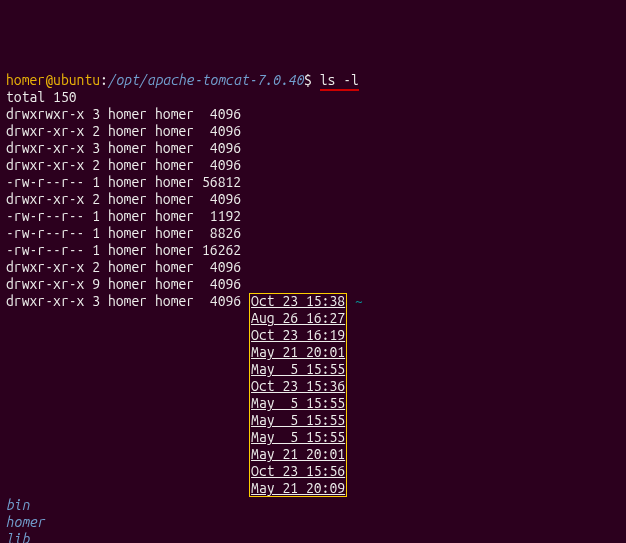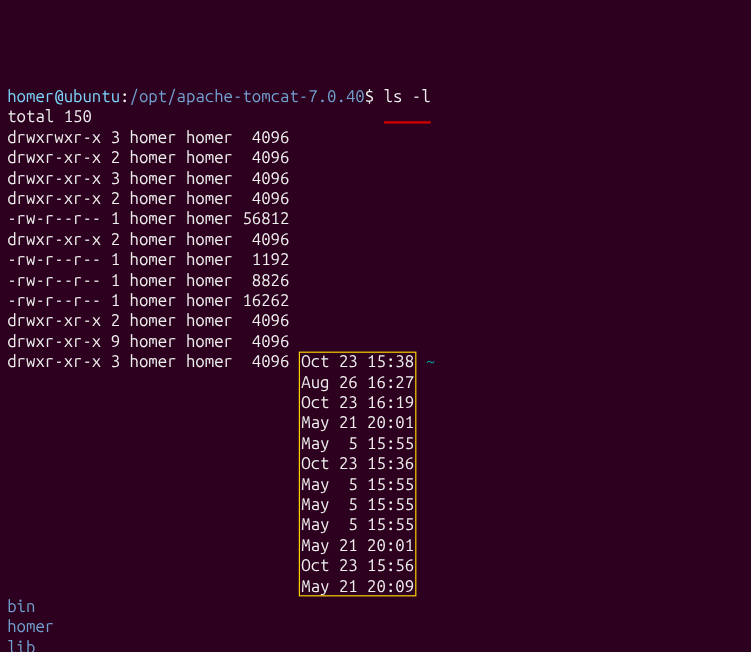--- a/index.html
+++ b/index.html
@@ -7,31 +7,32 @@
     padding: 4px 6px;
     background: #2c001e;
     font-family: "Ubuntu Mono", "DejaVu Sans Mono", Consolas, monospace;
     font-size: 14px;
     line-height: 17px;
     color: #eeeeec;
     white-space: pre;
     width: 626px;
     box-sizing: border-box;
   }
-  .green { color: #7dd3fc; }
-  .blue { color: #729fcf; }
+  .green { color: #eab308; }
+  .blue { color: #729fcf; font-style: italic; }
   .teal { color: #06989a; }
   .box {
     display: inline-block;
     vertical-align: top;
     outline: 1px solid #fccf00;
     outline-offset: -1px;
     padding: 0 2px;
+    text-decoration: underline;
   }
-  .underline-red { border-bottom: 2px solid #cc0000; padding-bottom: 13px; }
+  .underline-red { border-bottom: 2px solid #cc0000; padding-bottom: 1px; }
 </style>
 </head>
 <body>
 
 
 
 <div><span><span class="green">homer@ubuntu</span><span>:</span><span class="blue">/opt/apache-tomcat-7.0.40</span><span>$</span> <span class="underline-red">ls -l</span></span>
 <span>total 150</span>
 <span>drwxrwxr-x 3 homer homer  4096
 drwxr-xr-x 2 homer homer  4096

